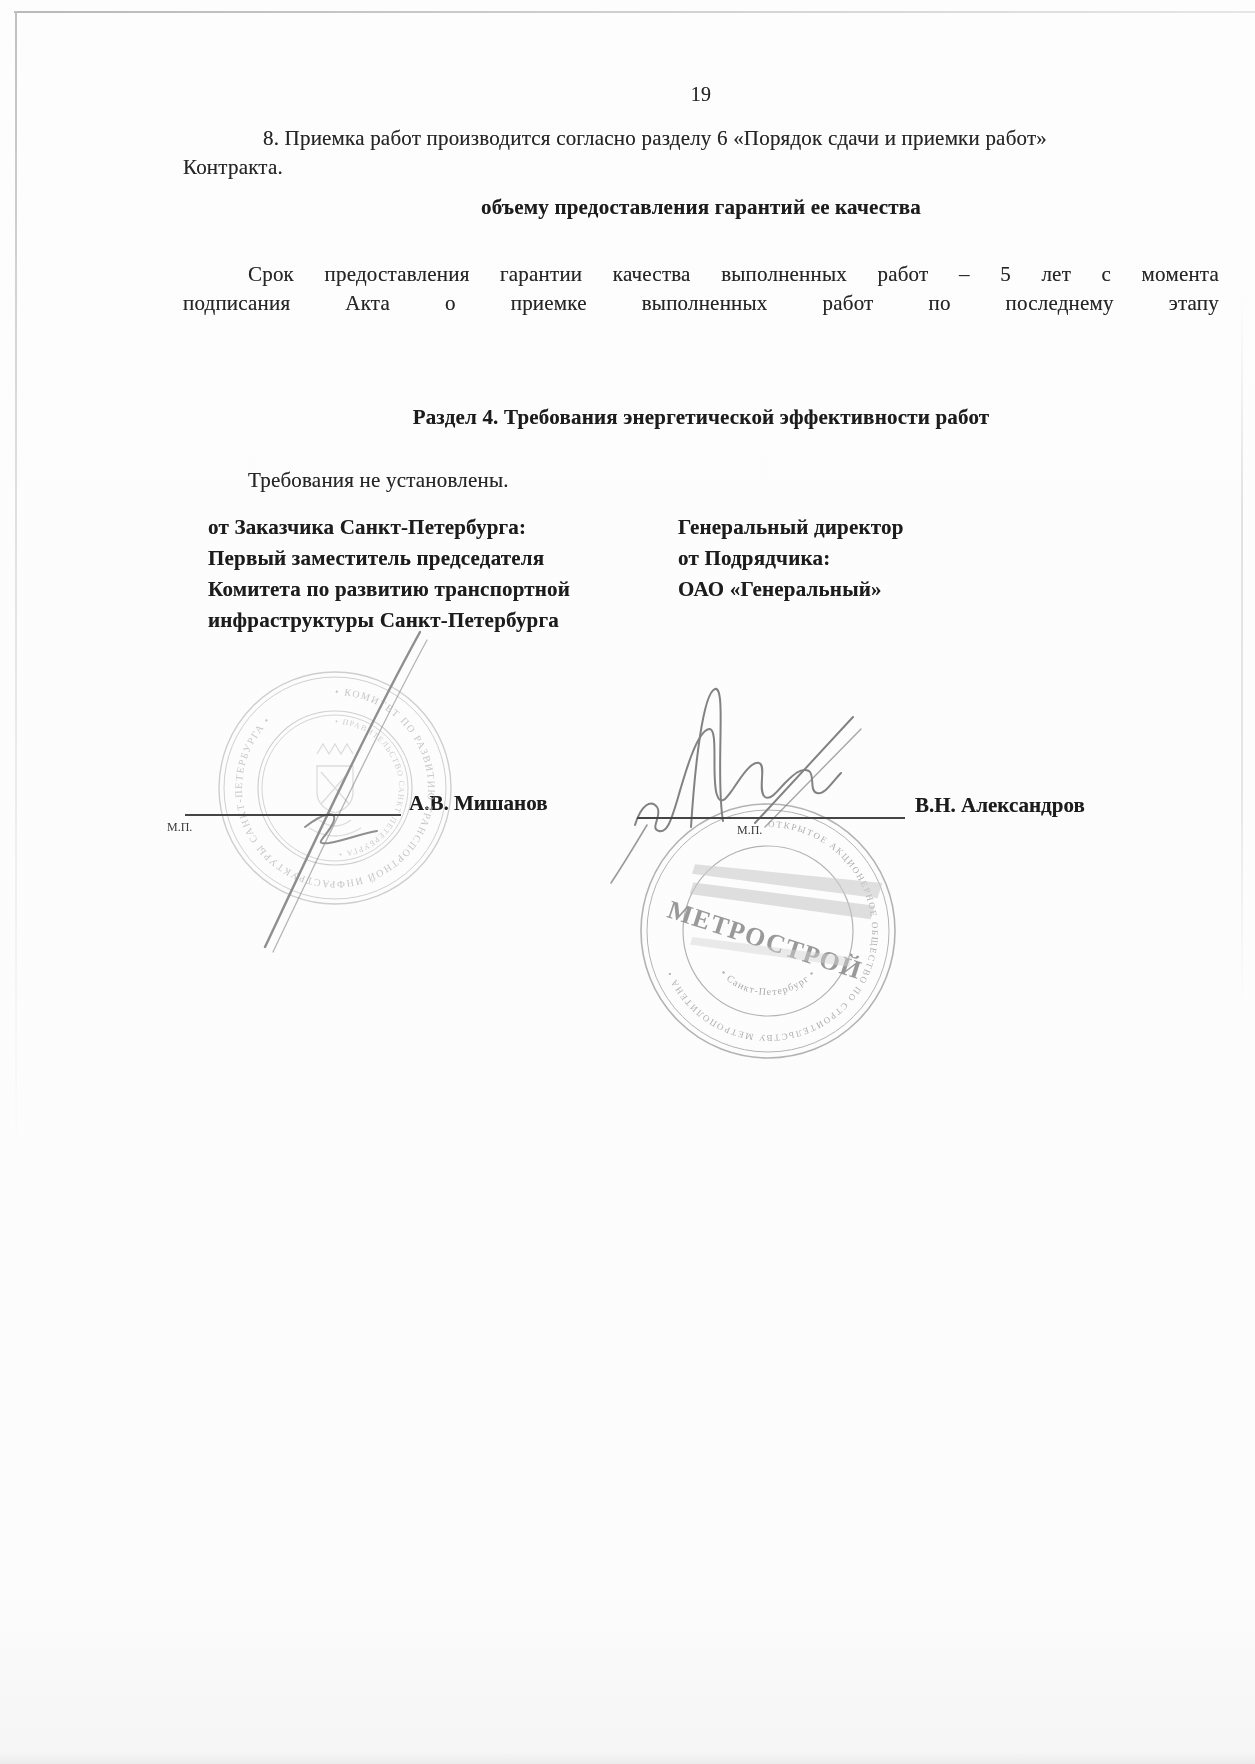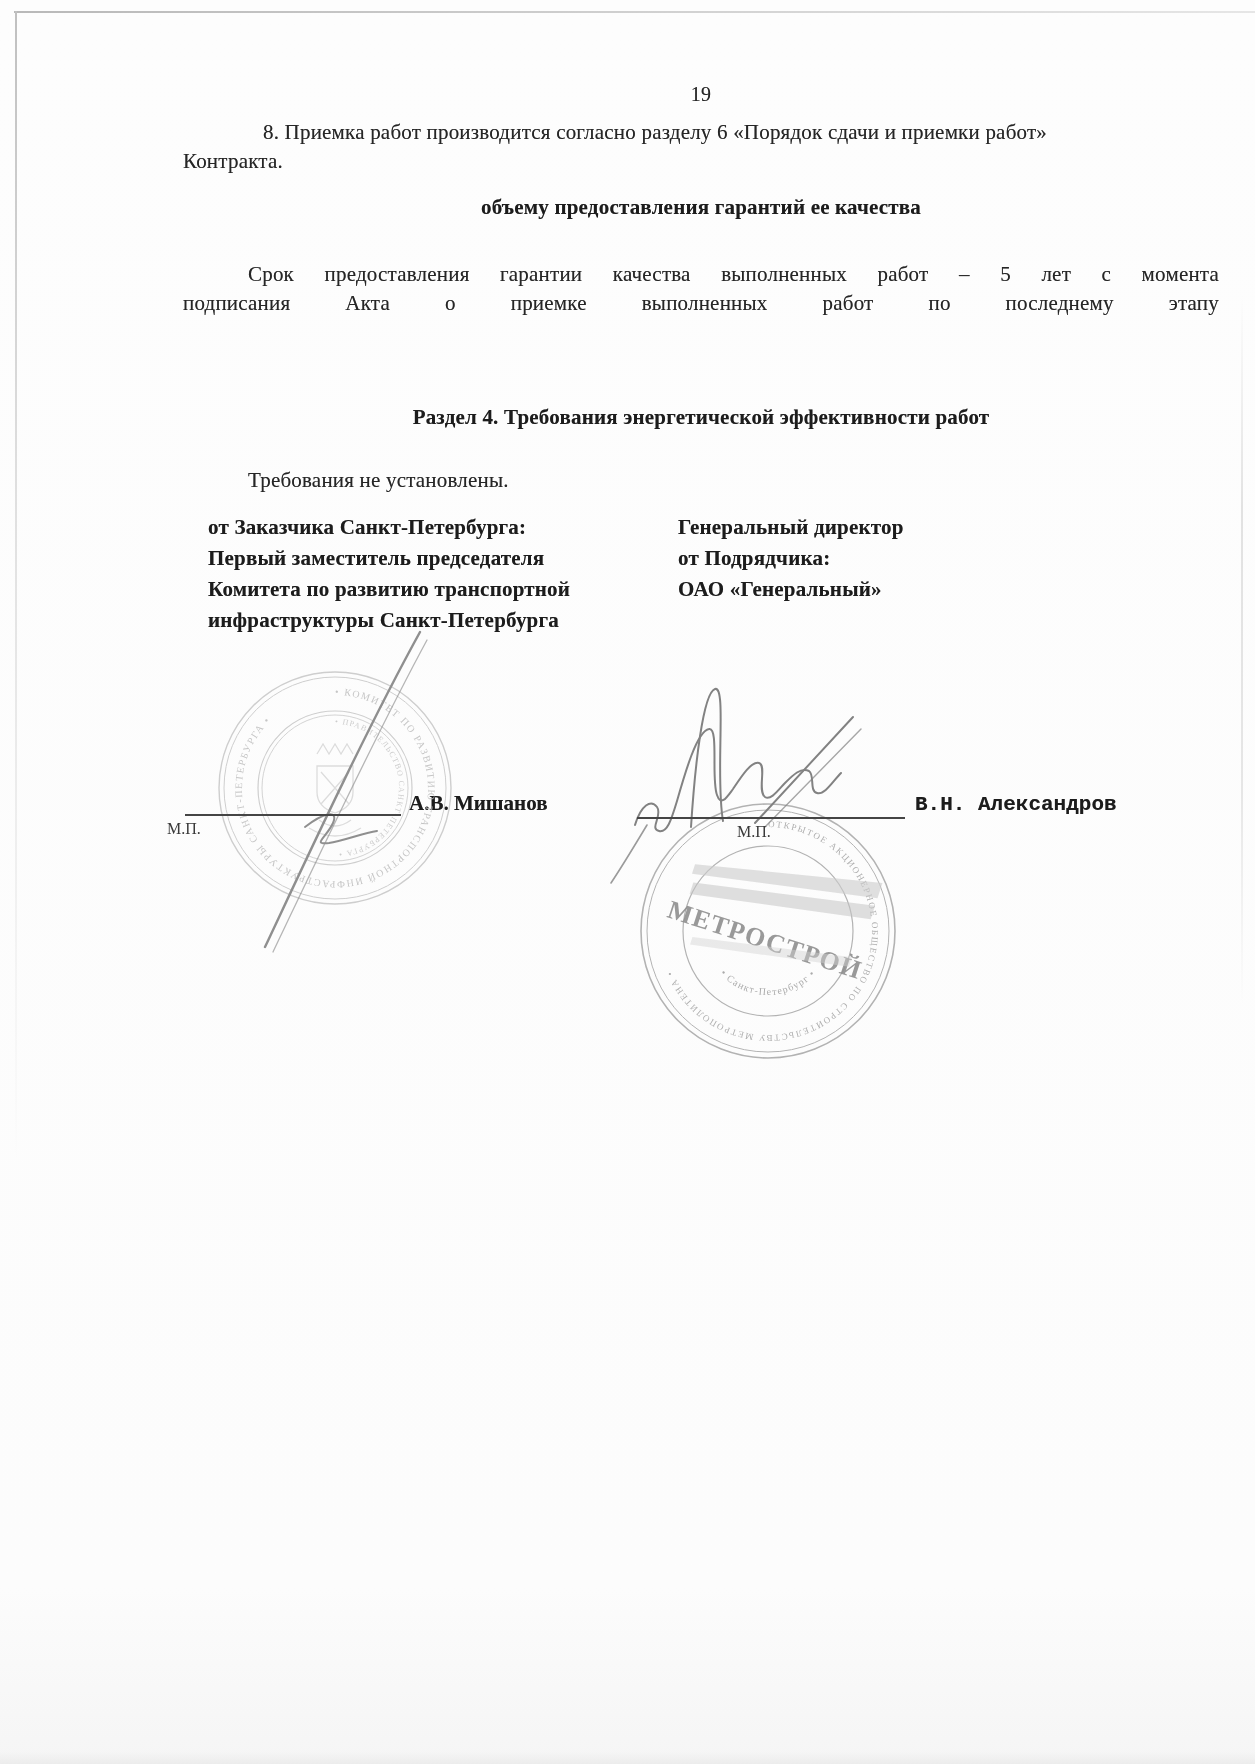--- a/index.html
+++ b/index.html
@@ -41,22 +41,22 @@
                  text-align: center; font-size: 20px; }
   .sig-col { position: absolute; font-size: 21px; line-height: 31px; }
   .sig-col.left  { left: 175px; top: 512px; width: 480px; }
   .sig-col.right { left: 645px; top: 512px; width: 440px; }
   .sig-line { position: absolute; border-top: 2px solid #454545; height: 0; }
   .sig-line.left  { left: 185px; top: 814px; width: 216px; }
   .sig-line.right { left: 637px; top: 817px; width: 268px; }
   .sig-name { position: absolute; font-size: 21px; font-weight: bold; color: #1c1c1c;
               text-shadow: 0 0 .6px rgba(45,45,45,.5); }
   .sig-name.left  { left: 409px; top: 791px; }
-  .sig-name.right { left: 915px; top: 793px; font-family: Liberation Mono, monospace; }
-  .mp { position: absolute; font-size: 16px; color: #3a3a3a; z-index: 6; }
+  .sig-name.right { left: 915px; top: 793px; }
+  .mp { position: absolute; font-size: 12px; color: #3a3a3a; z-index: 6; }
   .mp.left  { left: 167px; top: 820px; }
   .mp.right { left: 737px; top: 823px; }
   .stamp { position: absolute; z-index: 2; }
   .stamp.customer   { left: 205px; top: 658px; }
   .stamp.contractor { left: 636px; top: 798px; }
   .handwriting { position: absolute; z-index: 4; }
   .handwriting.left  { left: 235px; top: 612px; }
   .handwriting.right { left: 595px; top: 675px; }
   .z5 { z-index: 5; position: absolute; }
 </style>
@@ -65,21 +65,21 @@
 
 <div class="page">
 
   <div class="scan-top"></div>
   <div class="scan-left"></div>
   <div class="scan-right"></div>
   <div class="scan-bottom"></div>
 
   <div class="page-number txt">19</div>
 
-  <div class="col txt" style="top:118px">
+  <div class="col txt" style="top:124px">
     <div class="indent80">8. Приемка работ производится согласно разделу 6 «Порядок сдачи и приемки работ»</div>
     <div>Контракта.</div>
   </div>
 
   <div class="col txt center bold" style="top:192px; line-height:31px">
     <div>объему предоставления гарантий ее качества</div>
   </div>
 
   <div class="col txt" style="top:260px">
     <div class="jline indent65">Срок предоставления гарантии качества выполненных работ – 5 лет с момента</div>

